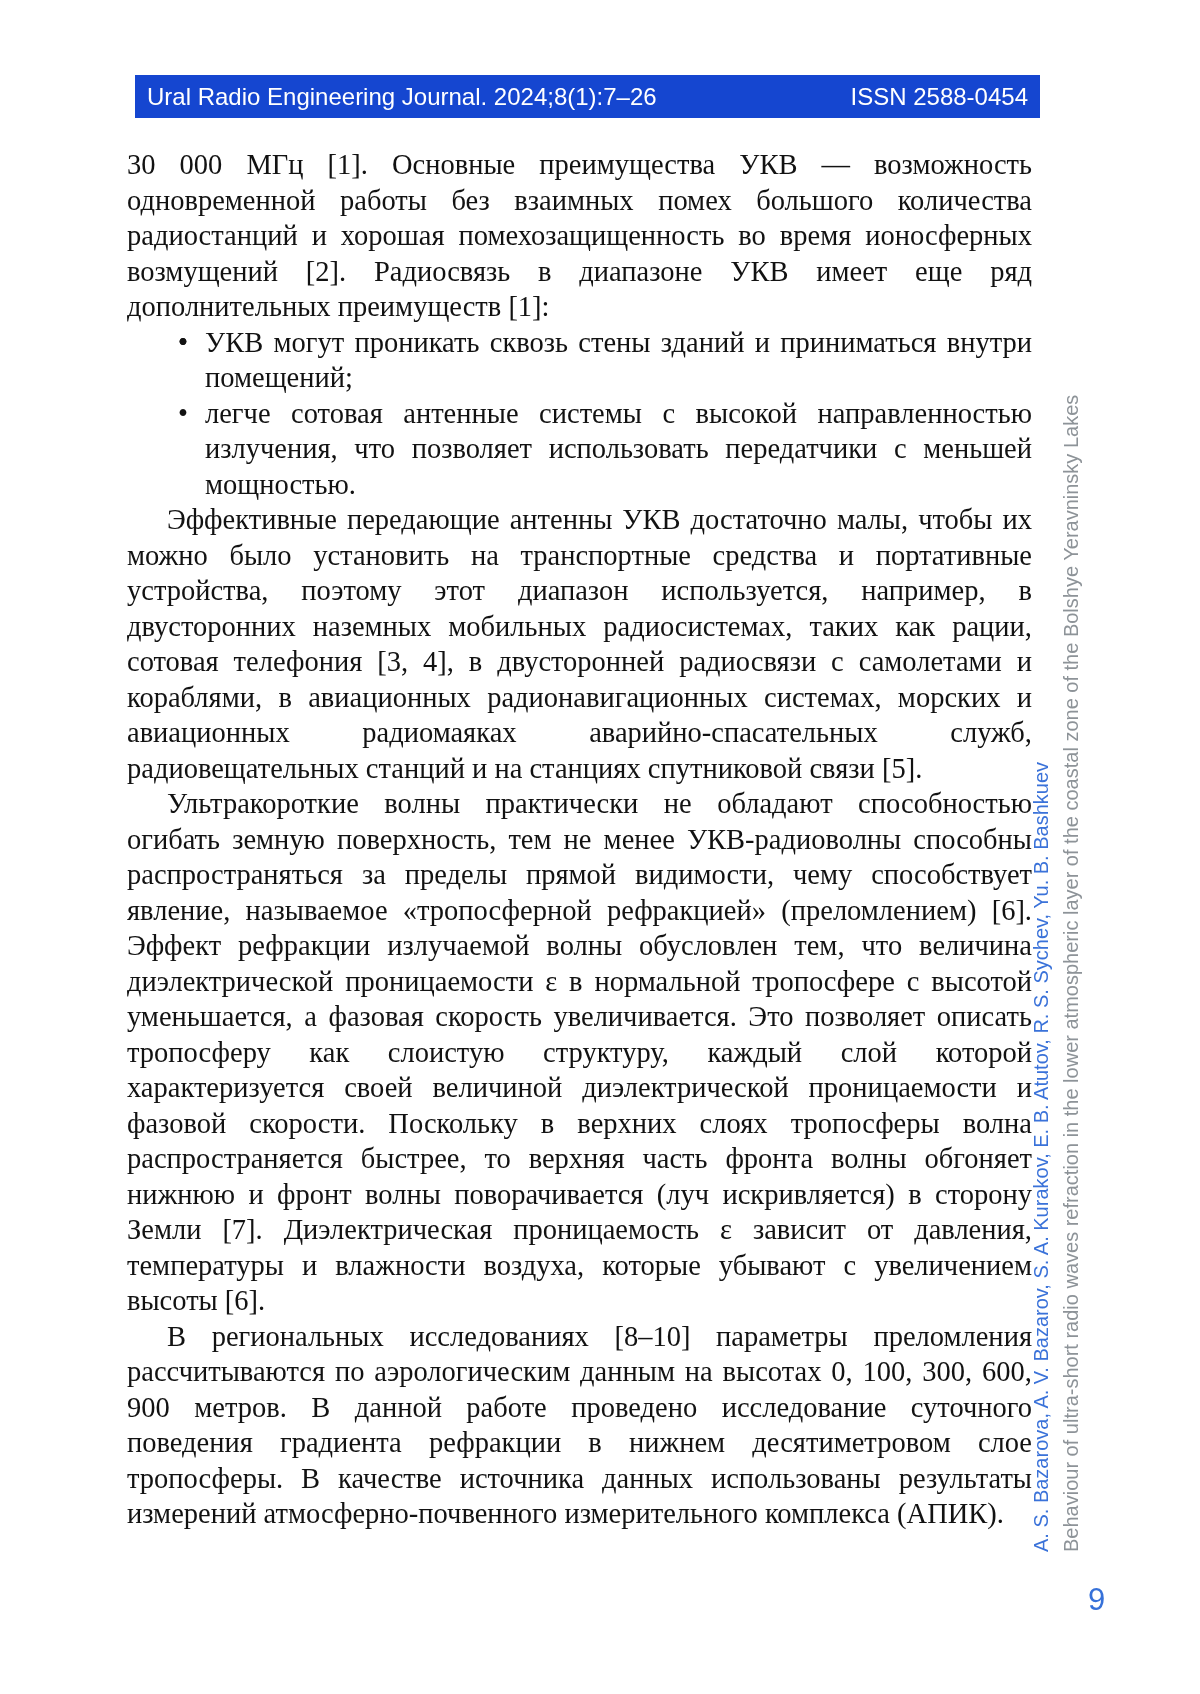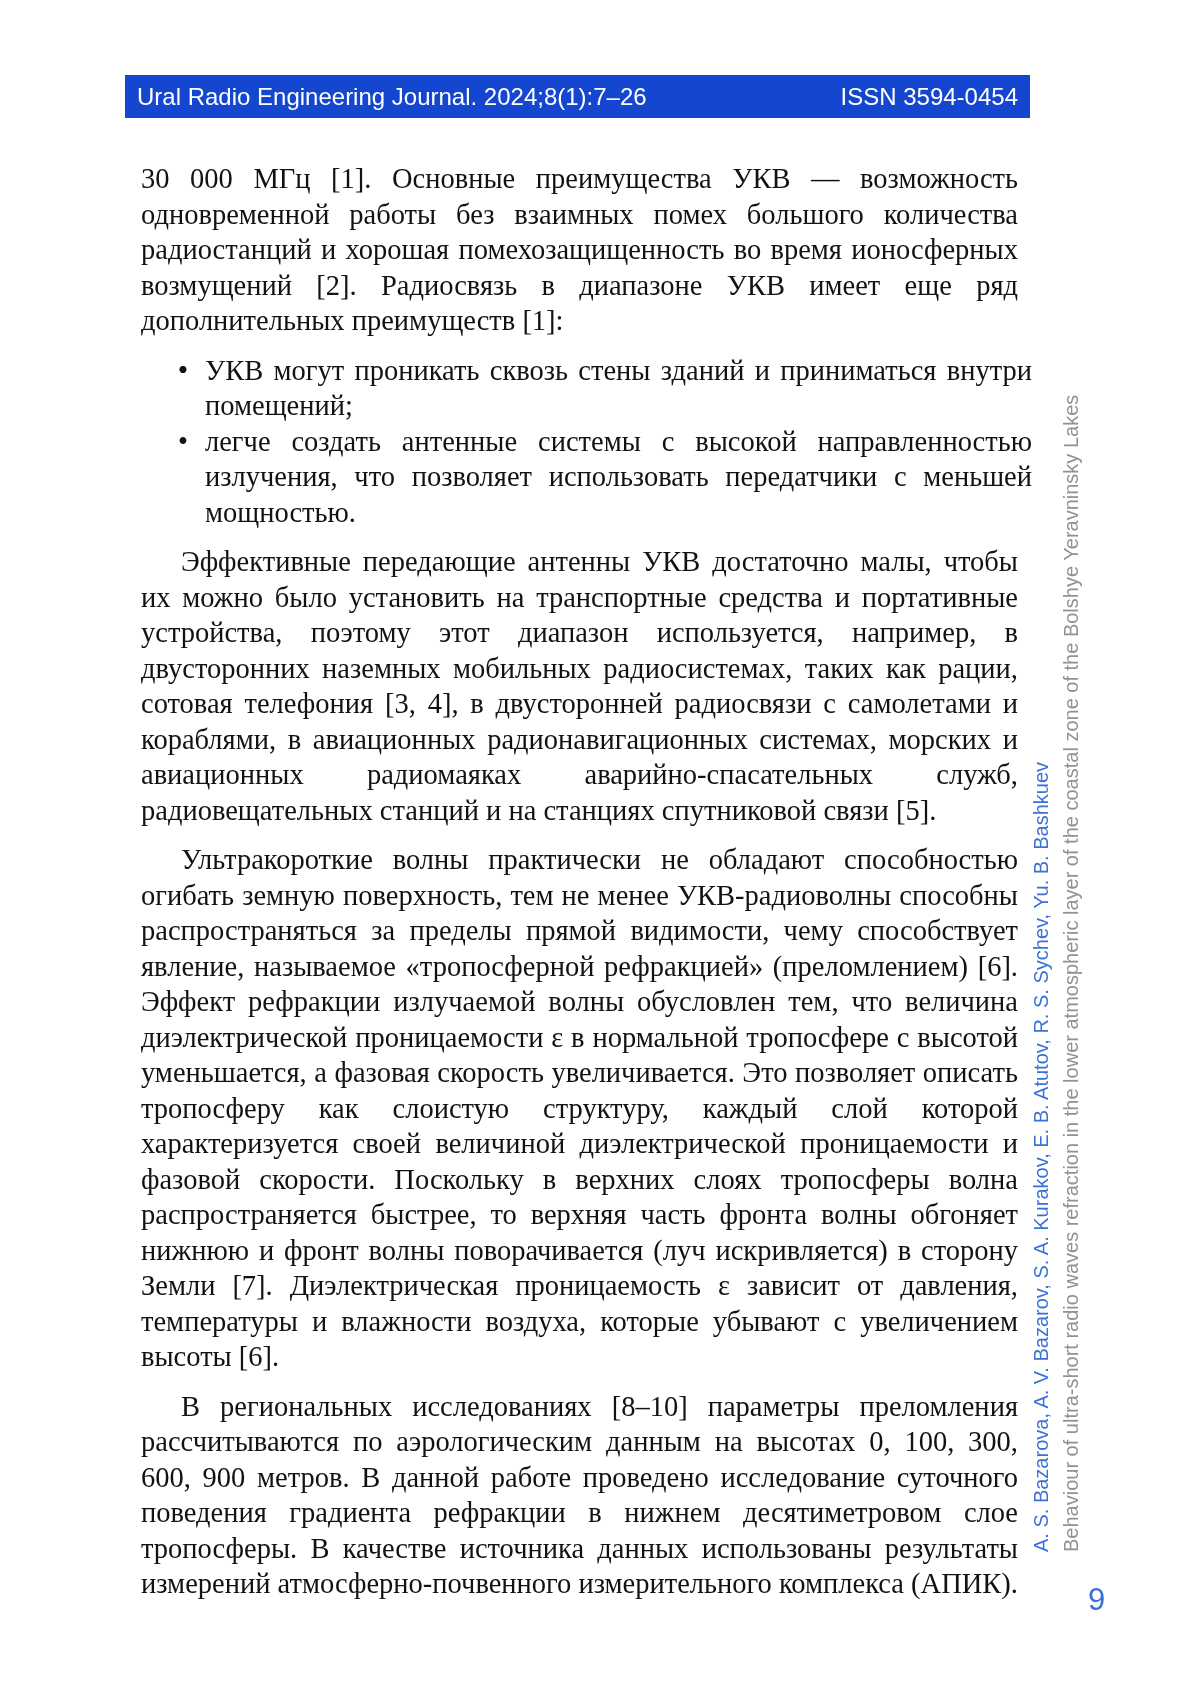--- a/index.html
+++ b/index.html
@@ -5,21 +5,21 @@
   html, body { margin: 0; padding: 0; background: #ffffff; }
   .page {
     position: relative;
     width: 1200px;
     height: 1694px;
     background: #ffffff;
     overflow: hidden;
   }
   .header-bar {
     position: absolute;
-    left: 125px;
+    left: 135px;
     top: 75px;
     width: 905px;
     height: 43px;
     box-sizing: border-box;
     padding: 16px 12px;
     display: flex;
     justify-content: space-between;
     align-items: center;
     font-family: "Liberation Sans", sans-serif;
     font-size: 24px;
@@ -30,21 +30,21 @@
     left: 127px;
     top: 147px;
     width: 905px;
     font-family: "Liberation Serif", serif;
     font-size: 28.5px;
     line-height: 35.5px;
     color: #121212;
     text-align: justify;
     hyphens: auto;
   }
-  .article-body p { margin: 14px; text-indent: 40px; }
+  .article-body p { margin: 0; text-indent: 40px; }
   .article-body p.no-indent { text-indent: 0; }
   .bullet-list { margin: 0; }
   .bullet-item {
     position: relative;
     padding-left: 78px;
     text-align: justify;
   }
   .bullet-marker {
     position: absolute;
     left: 51px;
@@ -70,37 +70,37 @@
     font-size: 31px;
   }
 </style>
 </head>
 <body>
 
 <div class="page">
 
   <div class="header-bar" style="background: rgb(21, 70, 208); color: rgb(255, 255, 255);">
     <span>Ural Radio Engineering Journal. 2024;8(1):7–26</span>
-    <span>ISSN 3594-0454</span>
+    <span>ISSN 2588-0454</span>
   </div>
 
   <div class="article-body">
     <p class="no-indent">30 000 МГц [1]. Основные преимущества УКВ — возможность одновременной работы без взаимных помех большого количества радиостанций и хорошая помехозащищенность во время ионосферных возмущений [2]. Радиосвязь в диапазоне УКВ имеет еще ряд дополнительных преимуществ [1]:</p>
 
     <div class="bullet-list">
       <div class="bullet-item">
         <span class="bullet-marker">•</span>
       </div>
       <div class="bullet-item">
         <span class="bullet-marker">•</span>
         <span>УКВ могут проникать сквозь стены зданий и приниматься внутри помещений;</span>
       </div>
       <div class="bullet-item">
         <span class="bullet-marker">•</span>
-        <span>легче создать антенные системы с высокой направленностью излучения, что позволяет использовать передатчики с меньшей мощностью.</span>
+        <span>легче сотовая антенные системы с высокой направленностью излучения, что позволяет использовать передатчики с меньшей мощностью.</span>
       </div>
     </div>
 
     <p>Эффективные передающие антенны УКВ достаточно малы, чтобы их можно было установить на транспортные средства и портативные устройства, поэтому этот диапазон используется, например, в двусторонних наземных мобильных радиосистемах, таких как рации, сотовая телефония [3, 4], в двусторонней радиосвязи с самолетами и кораблями, в авиационных радионавигационных системах, морских и авиационных радиомаяках аварийно-спасательных служб, радиовещательных станций и на станциях спутниковой связи [5].</p>
     <p>Ультракороткие волны практически не обладают способностью огибать земную поверхность, тем не менее УКВ-радиоволны способны распространяться за пределы прямой видимости, чему способствует явление, называемое «тропосферной рефракцией» (преломлением) [6]. Эффект рефракции излучаемой волны обусловлен тем, что величина диэлектрической проницаемости ε в нормальной тропосфере с высотой уменьшается, а фазовая скорость увеличивается. Это позволяет описать тропосферу как слоистую структуру, каждый слой которой характеризуется своей величиной диэлектрической проницаемости и фазовой скорости. Поскольку в верхних слоях тропосферы волна распространяется быстрее, то верхняя часть фронта волны обгоняет нижнюю и фронт волны поворачивается (луч искривляется) в сторону Земли [7]. Диэлектрическая проницаемость ε зависит от давления, температуры и влажности воздуха, которые убывают с увеличением высоты [6].</p>
     <p>В региональных исследованиях [8–10] параметры преломления рассчитываются по аэрологическим данным на высотах 0, 100, 300, 600, 900 метров. В данной работе проведено исследование суточного поведения градиента рефракции в нижнем десятиметровом слое тропосферы. В качестве источника данных использованы результаты измерений атмосферно-почвенного измерительного комплекса (АПИК).</p>
   </div>
 
   <div class="vert-line sidebar-authors" style="color: rgb(58, 114, 217);">A. S. Bazarova, A. V. Bazarov, S. A. Kurakov, E. B. Atutov, R. S. Sychev, Yu. B. Bashkuev</div>
   <div class="vert-line sidebar-title" style="color: rgb(141, 147, 152);">Behaviour of ultra-short radio waves refraction in the lower atmospheric layer of the coastal zone of the Bolshye Yeravninsky Lakes</div>

